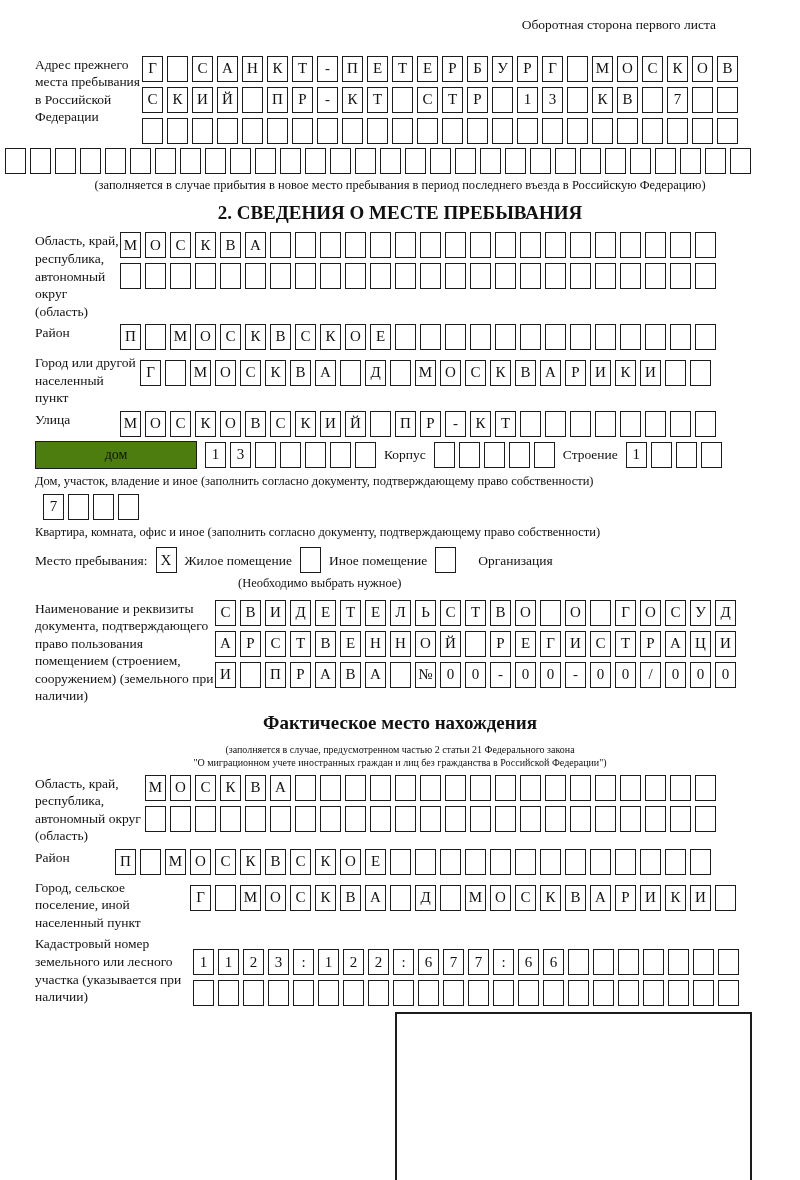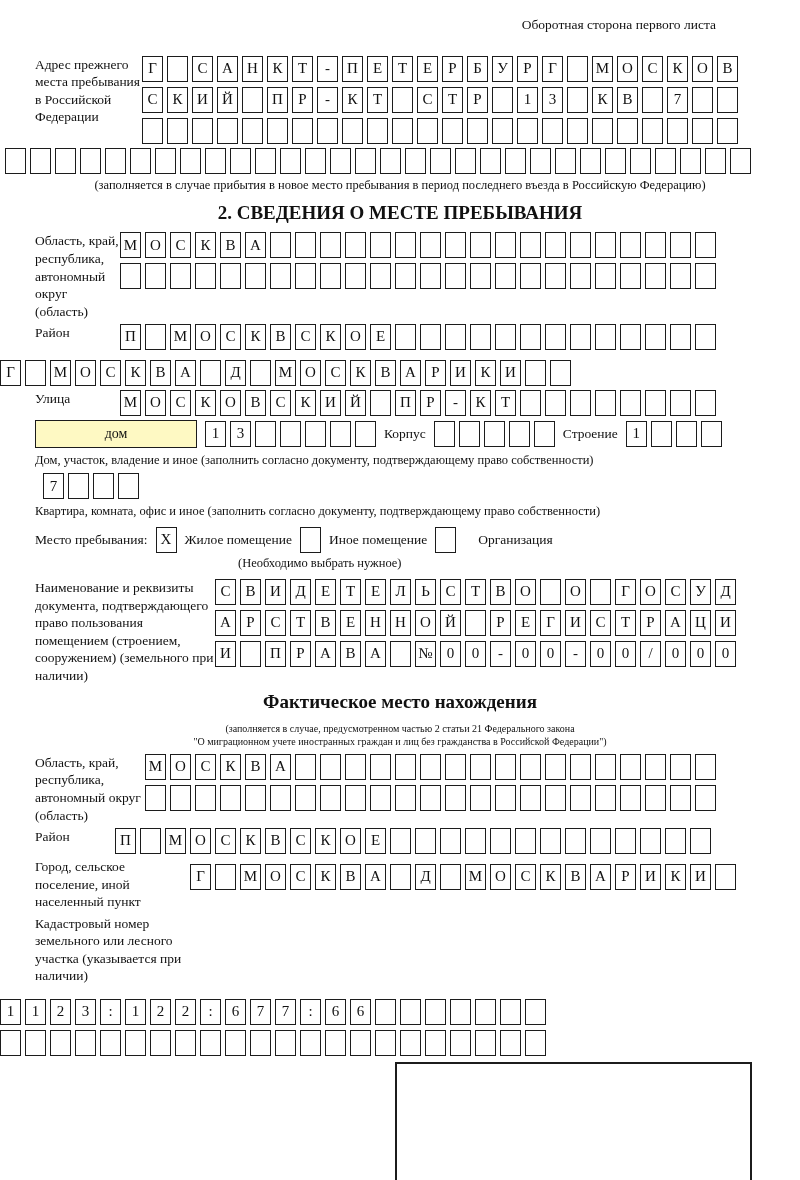--- a/index.html
+++ b/index.html
@@ -17,29 +17,29 @@
   .cbox{
     flex:0 0 auto;width:21px;height:26px;box-sizing:border-box;
     border:1.6px solid #1c1c1c;display:flex;align-items:center;justify-content:center;
     font-size:15px;background:#fff;
   }
   .caption{font-size:12.5px;}
   .caption.center{text-align:center;}
   .sec-title{text-align:center;font-weight:bold;font-size:19px;margin:8px 0 7px 0;}
   .named-rect{
     flex:0 0 auto;border:1.6px solid #1c1c1c;height:28px;box-sizing:border-box;
-    display:flex;align-items:center;justify-content:center;font-size:14px;background:#fef9c3;
+    display:flex;align-items:center;justify-content:center;font-size:14px;background:#4d7c0f;
   }
   .inline-row{display:flex;align-items:center;margin-left:35px;margin-bottom:4px;}
   .inline-label{margin:0 8px;white-space:nowrap;}
   .stay-row{display:flex;align-items:center;margin-left:35px;margin-bottom:2px;}
   .stay-note{margin-left:238px;font-size:12.5px;margin-bottom:8px;}
   .center-cap{text-align:center;font-size:10px;}
   .stamp-box{margin-left:395px;width:357px;height:172px;border:2px solid #1c1c1c;box-sizing:border-box;background:#fff;}
-  .mt2{margin-top:2px;flex-direction:column;} .mt6{margin-top:6px;} .mb6{margin-bottom:6px;}
+  .mt2{margin-top:2px;} .mt6{margin-top:6px;} .mb6{margin-bottom:6px;}
   .full-row{margin-left:5px;margin-bottom:3px;}
   .gap8{width:8px;flex:0 0 auto;}
 </style>
 </head>
 <body>
 
 <div class="header-note">Оборотная сторона первого листа</div>
 
 <div class="frow">
   <div class="flabel" style="width:142px;">Адрес прежнего места пребывания в Российской Федерации</div>
@@ -242,20 +242,21 @@
       <span class="cbox"></span>
       <span class="cbox"></span>
       <span class="cbox"></span>
       <span class="cbox"></span>
       <span class="cbox"></span>
       <span class="cbox"></span>
     </div>
 </div>
 
 <div class="frow">
+  <div class="flabel" style="width:140px;">Город или другой населенный пункт</div>
   <div class="box-row" style="margin-top:6px;">
       <span class="cbox">Г</span>
       <span class="cbox"></span>
       <span class="cbox">М</span>
       <span class="cbox">О</span>
       <span class="cbox">С</span>
       <span class="cbox">К</span>
       <span class="cbox">В</span>
       <span class="cbox">А</span>
       <span class="cbox"></span>

